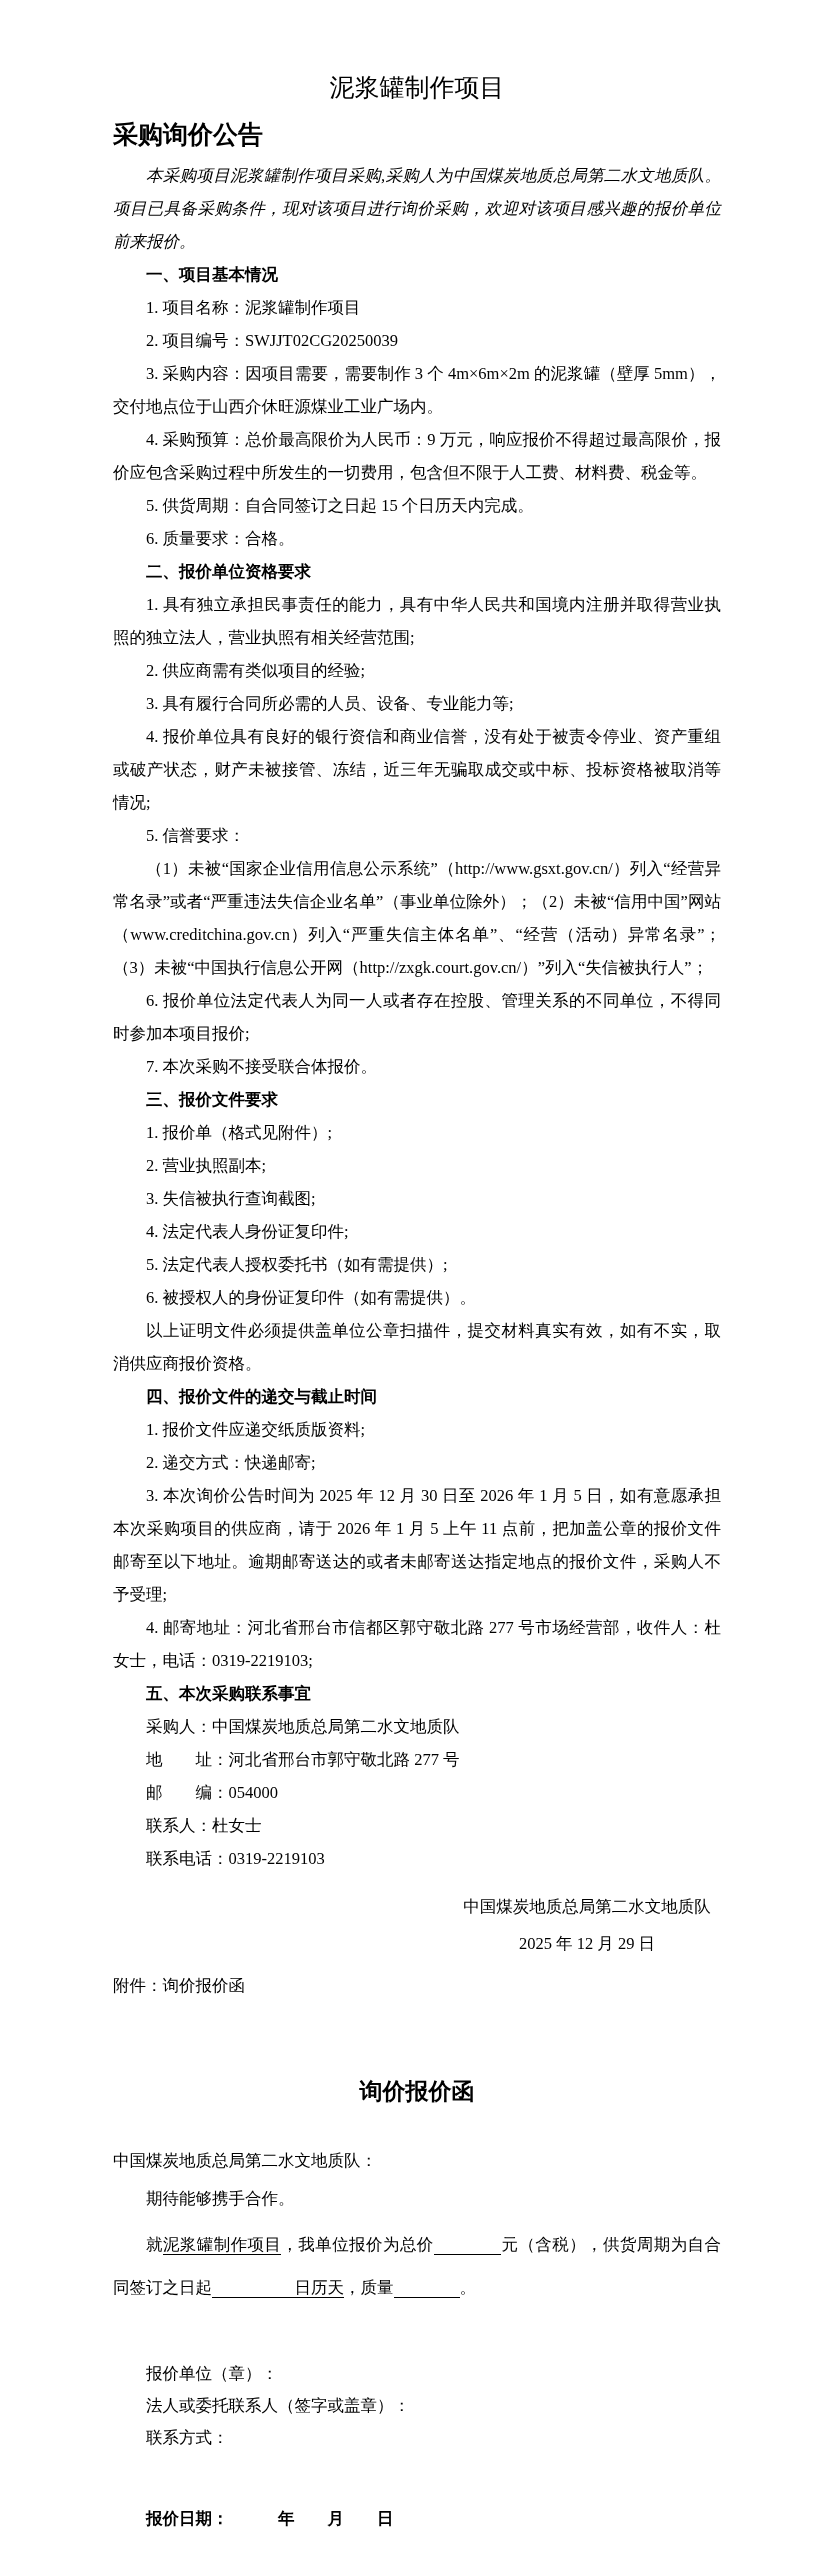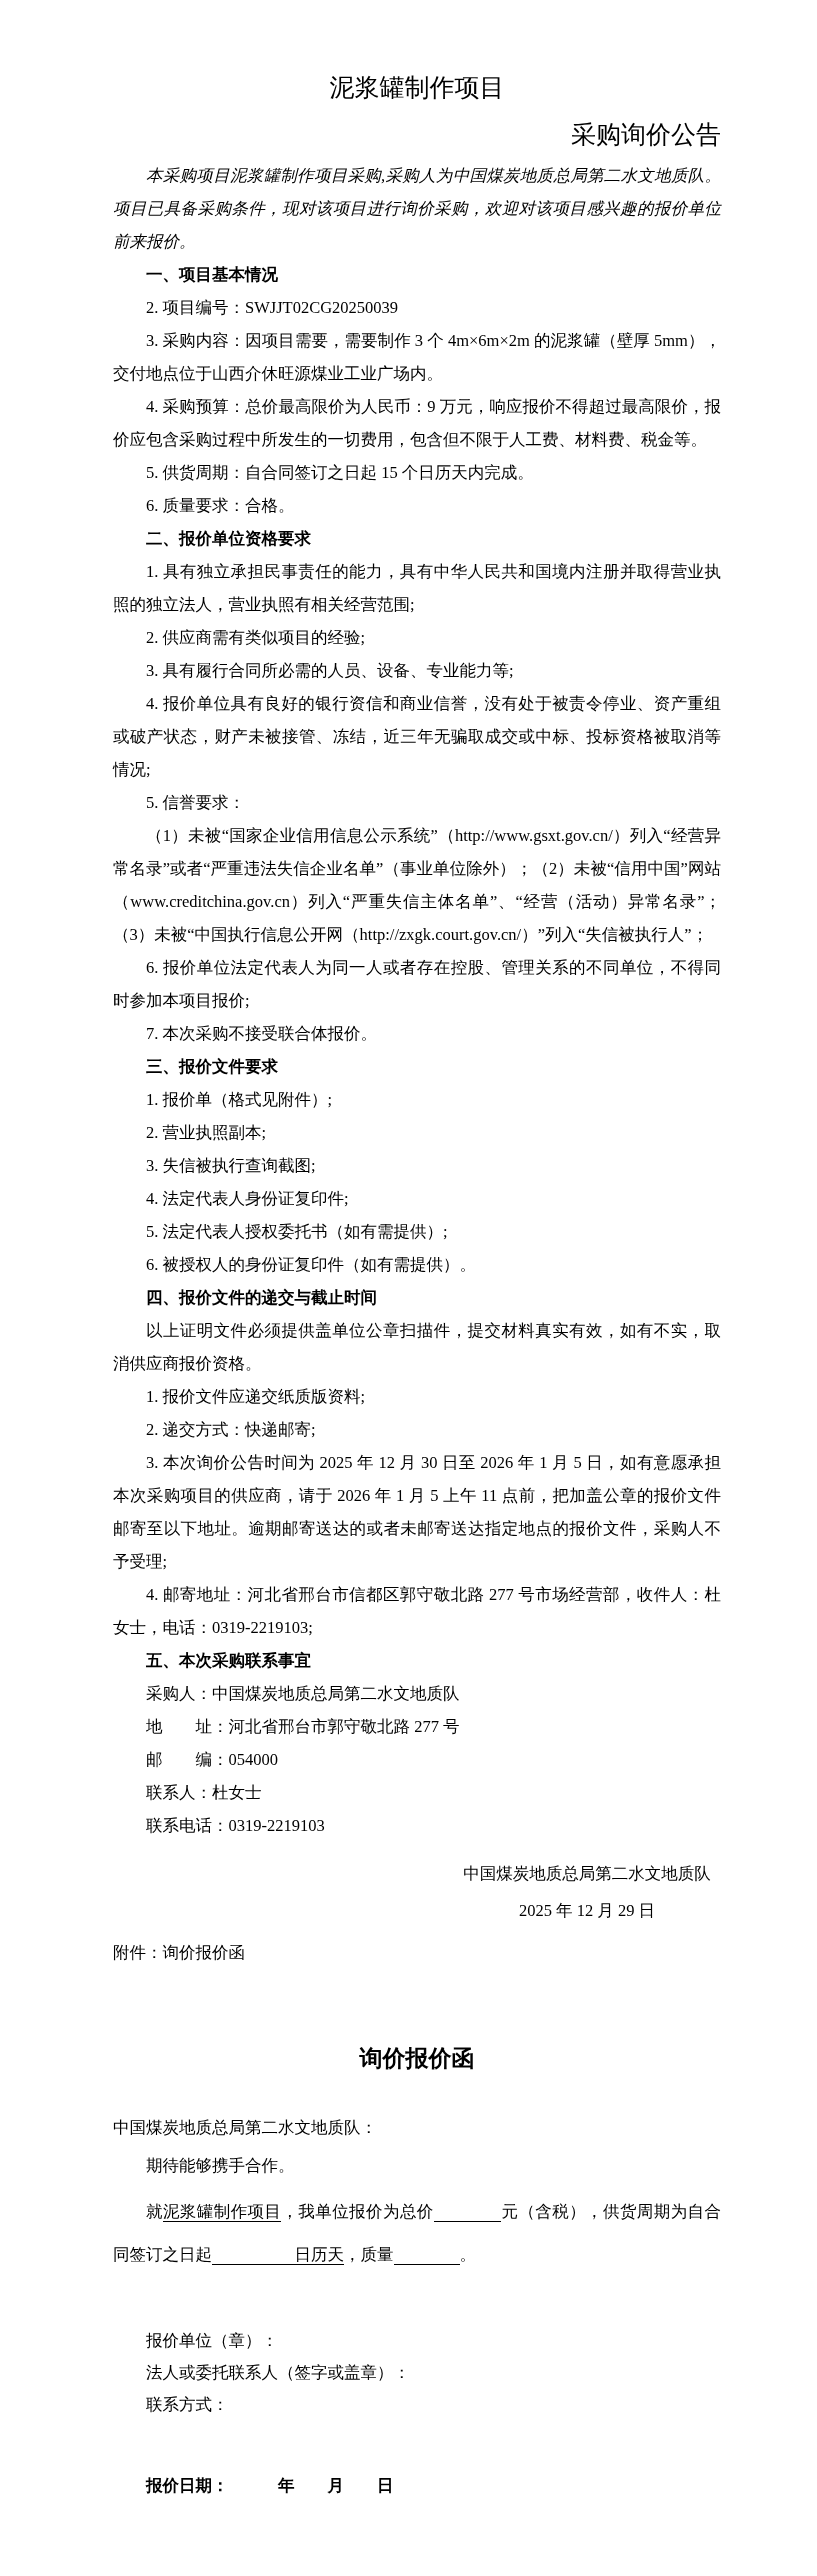--- a/index.html
+++ b/index.html
@@ -2,21 +2,21 @@
 <html style="font-size:8.2px"><head>
 <meta charset="utf-8">
 <style>
   html,body{margin:0;padding:0;background:#ffffff;}
   body{width:818px;height:2638px;overflow:hidden;color:#000;
        font-family:"Liberation Serif","DejaVu Serif",serif;}
   .page{position:relative;box-sizing:border-box;width:818px;height:2638px;
         padding:67px 97px 0 113px;background:#fff;}
   .doc-title{font-size:25px;font-weight:normal;text-align:center;
              line-height:41px;margin:0;}
-  .doc-subtitle{font-size:25px;font-weight:normal;text-align:right;
+  .doc-subtitle{font-size:25px;font-weight:bold;text-align:left;
                 line-height:41px;margin:6.2px 0 0 0;}
   .para{font-size:16.5px;line-height:33px;margin:0;text-align:justify;
         word-break:break-all;}
   .indent{text-indent:33px;}
   .bold{font-weight:bold;}
   .intro{margin-top:4.1px;font-style:italic;}
   
   .sig-block{margin-top:14.4px;text-align:center;width:268px;
              margin-left:auto;margin-right:0;}
   .sig-block p{font-size:16.5px;line-height:33px;margin:4px;}
@@ -37,20 +37,21 @@
 
 <div class="page">
 
   <h1 class="doc-title">泥浆罐制作项目</h1>
   <h2 class="doc-subtitle">采购询价公告</h2>
 
   <p class="para indent intro">本采购项目泥浆罐制作项目采购,采购人为中国煤炭地质总局第二水文地质队。项目已具备采购条件，现对该项目进行询价采购，欢迎对该项目感兴趣的报价单位前来报价。</p>
 
   <div id="main-sections">
       <p class="para indent bold">一、项目基本情况</p>
+      <p class="para indent">1. 项目名称：泥浆罐制作项目</p>
       <p class="para indent">2. 项目编号：SWJJT02CG20250039</p>
       <p class="para indent">3. 采购内容：因项目需要，需要制作 3 个 4m×6m×2m 的泥浆罐（壁厚 5mm），交付地点位于山西介休旺源煤业工业广场内。</p>
       <p class="para indent">4. 采购预算：总价最高限价为人民币：9 万元，响应报价不得超过最高限价，报价应包含采购过程中所发生的一切费用，包含但不限于人工费、材料费、税金等。</p>
       <p class="para indent">5. 供货周期：自合同签订之日起 15 个日历天内完成。</p>
       <p class="para indent">6. 质量要求：合格。</p>
       <p class="para indent bold">二、报价单位资格要求</p>
       <p class="para indent">1. 具有独立承担民事责任的能力，具有中华人民共和国境内注册并取得营业执照的独立法人，营业执照有相关经营范围;</p>
       <p class="para indent">2. 供应商需有类似项目的经验;</p>
       <p class="para indent">3. 具有履行合同所必需的人员、设备、专业能力等;</p>
       <p class="para indent">4. 报价单位具有良好的银行资信和商业信誉，没有处于被责令停业、资产重组或破产状态，财产未被接管、冻结，近三年无骗取成交或中标、投标资格被取消等情况;</p>
@@ -58,22 +59,22 @@
       <p class="para indent">（1）未被“国家企业信用信息公示系统”（http://www.gsxt.gov.cn/）列入“经营异常名录”或者“严重违法失信企业名单”（事业单位除外）；（2）未被“信用中国”网站（www.creditchina.gov.cn）列入“严重失信主体名单”、“经营（活动）异常名录”；（3）未被“中国执行信息公开网（http://zxgk.court.gov.cn/）”列入“失信被执行人”；</p>
       <p class="para indent">6. 报价单位法定代表人为同一人或者存在控股、管理关系的不同单位，不得同时参加本项目报价;</p>
       <p class="para indent">7. 本次采购不接受联合体报价。</p>
       <p class="para indent bold">三、报价文件要求</p>
       <p class="para indent">1. 报价单（格式见附件）;</p>
       <p class="para indent">2. 营业执照副本;</p>
       <p class="para indent">3. 失信被执行查询截图;</p>
       <p class="para indent">4. 法定代表人身份证复印件;</p>
       <p class="para indent">5. 法定代表人授权委托书（如有需提供）;</p>
       <p class="para indent">6. 被授权人的身份证复印件（如有需提供）。</p>
+      <p class="para indent">以上证明文件必须提供盖单位公章扫描件，提交材料真实有效，如有不实，取消供应商报价资格。</p>
       <p class="para indent bold">四、报价文件的递交与截止时间</p>
-      <p class="para indent">以上证明文件必须提供盖单位公章扫描件，提交材料真实有效，如有不实，取消供应商报价资格。</p>
       <p class="para indent">1. 报价文件应递交纸质版资料;</p>
       <p class="para indent">2. 递交方式：快递邮寄;</p>
       <p class="para indent">3. 本次询价公告时间为 2025 年 12 月 30 日至 2026 年 1 月 5 日，如有意愿承担本次采购项目的供应商，请于 2026 年 1 月 5 上午 11 点前，把加盖公章的报价文件邮寄至以下地址。逾期邮寄送达的或者未邮寄送达指定地点的报价文件，采购人不予受理;</p>
       <p class="para indent">4. 邮寄地址：河北省邢台市信都区郭守敬北路 277 号市场经营部，收件人：杜女士，电话：0319-2219103;</p>
       <p class="para indent bold">五、本次采购联系事宜</p>
       <p class="para indent">采购人：中国煤炭地质总局第二水文地质队</p>
       <p class="para indent">地　　址：河北省邢台市郭守敬北路 277 号</p>
       <p class="para indent">邮　　编：054000</p>
       <p class="para indent">联系人：杜女士</p>
       <p class="para indent">联系电话：0319-2219103</p>

